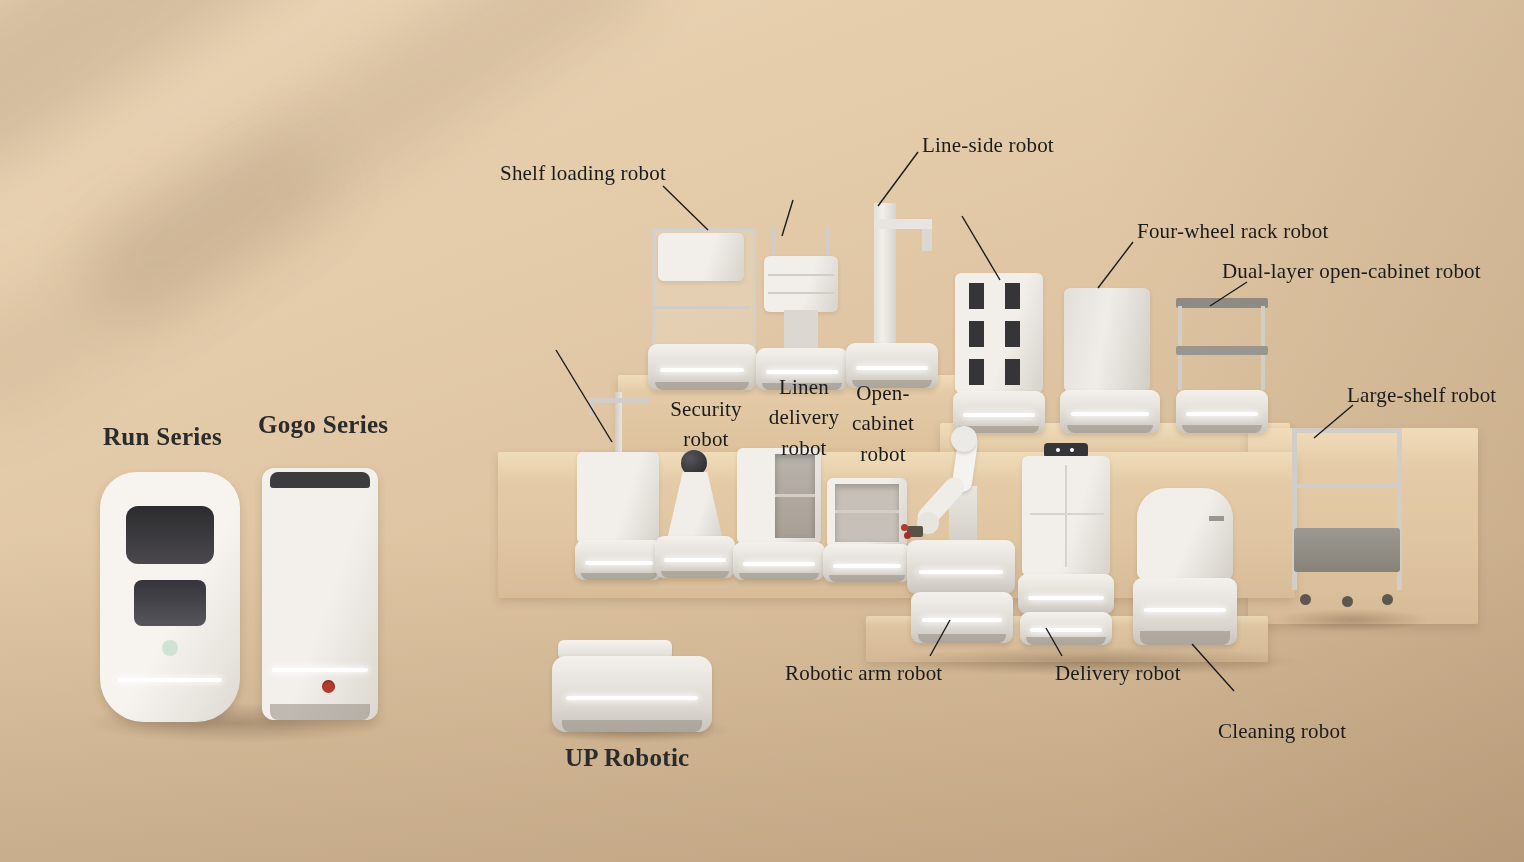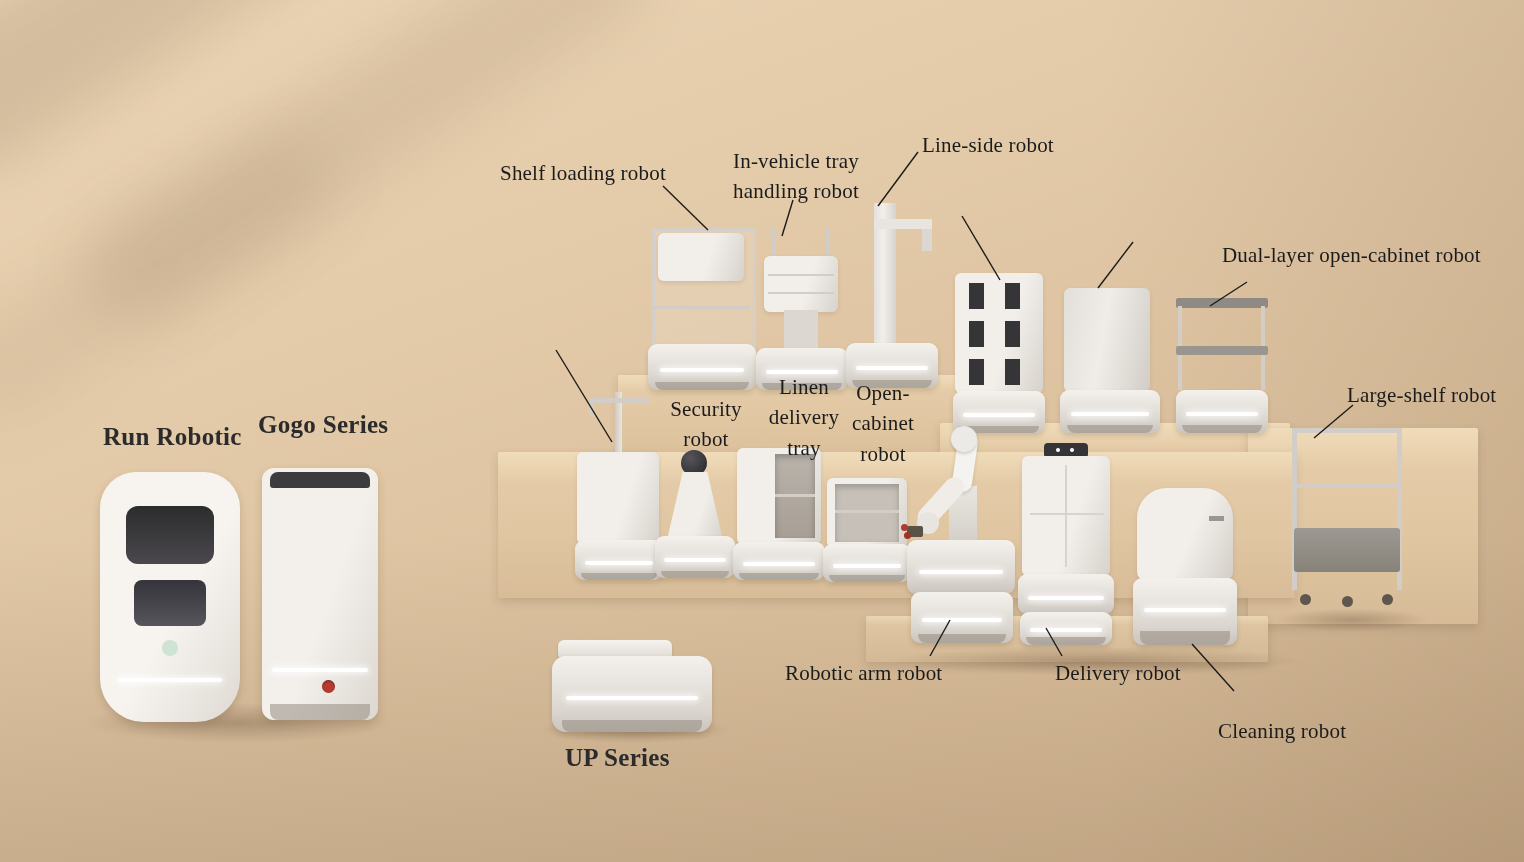--- a/index.html
+++ b/index.html
@@ -252,34 +252,33 @@
       <line x1="1247" y1="282" x2="1210" y2="306"></line>
       <line x1="556" y1="350" x2="612" y2="442"></line>
       <line x1="1353" y1="405" x2="1314" y2="438"></line>
       <line x1="930" y1="656" x2="950" y2="620"></line>
       <line x1="1062" y1="656" x2="1046" y2="628"></line>
       <line x1="1234" y1="691" x2="1192" y2="644"></line>
     </g>
   </svg>
 
   <div class="callout" style="left:500px;top:158px;">Shelf loading robot</div>
-  <div class="callout center" style="left:796px;top:146px;">In-vehicle tray
-handling robot</div>
   <div class="callout" style="left:922px;top:130px;">Line-side robot</div>
-  <div class="callout" style="left:1222px;top:240px;">Dual-layer open-cabinet robot</div>
+  <div class="callout" style="left:1137px;top:216px;">Four-wheel rack robot</div>
+  <div class="callout" style="left:1222px;top:256px;">Dual-layer open-cabinet robot</div>
   <div class="callout center" style="left:706px;top:394px;">Security
 robot</div>
   <div class="callout center" style="left:804px;top:372px;">Linen
 delivery
-tray</div>
+robot</div>
   <div class="callout center" style="left:883px;top:378px;">Open-
 cabinet
 robot</div>
   <div class="callout" style="left:1347px;top:380px;">Large-shelf robot</div>
   <div class="callout" style="left:785px;top:658px;">Robotic arm robot</div>
   <div class="callout" style="left:1055px;top:658px;">Delivery robot</div>
   <div class="callout" style="left:1218px;top:716px;">Cleaning robot</div>
 
-  <div class="series" style="left:103px;top:423px;">Run Robotic</div>
+  <div class="series" style="left:103px;top:423px;">Run Series</div>
   <div class="series" style="left:258px;top:411px;">Gogo Series</div>
-  <div class="series" style="left:565px;top:744px;">UP Series</div>
+  <div class="series" style="left:565px;top:744px;">UP Robotic</div>
 
 </div>
 
 </body></html>

